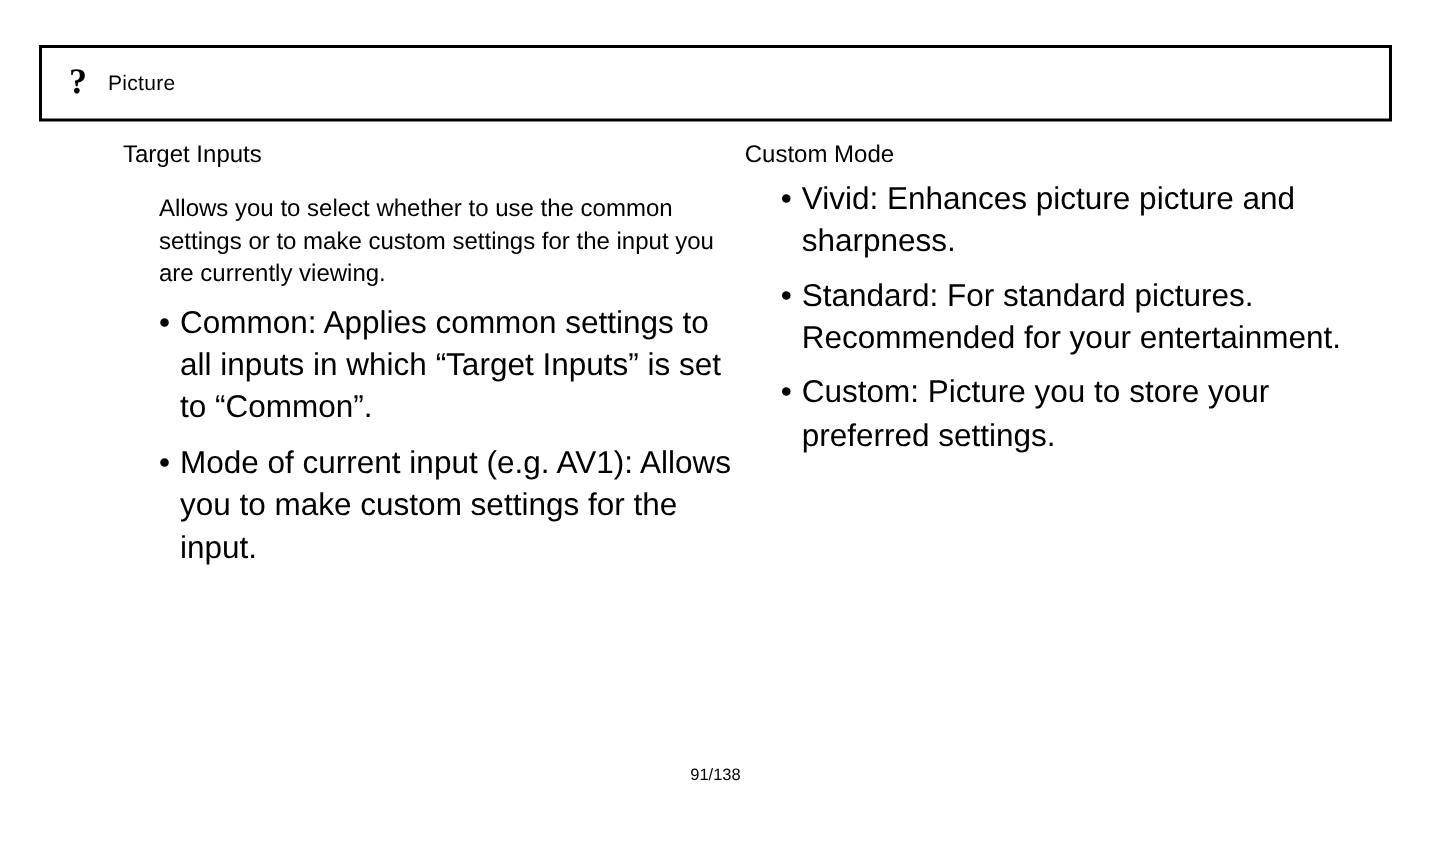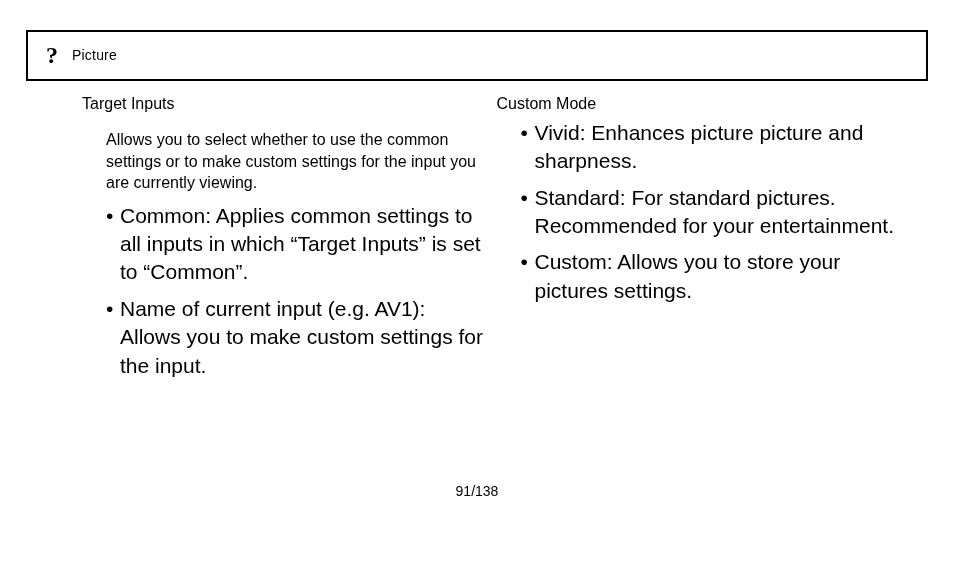--- a/index.html
+++ b/index.html
@@ -9,51 +9,51 @@
   .header-inner { display: flex; align-items: center; gap: 14px; }
   .qmark { font-size: 24px; font-weight: 900; font-family: Georgia, "Times New Roman", serif; line-height: 1; }
   .header-title { font-size: 14px; font-weight: 400; letter-spacing: 0.2px; }
   .columns { display: flex; gap: 9px; padding: 0 26px 0 56px; }
   .col { flex: 1 1 0; }
   .section-title { font-size: 16px; font-weight: 400; margin-bottom: 6px; }
   .section-desc { font-size: 16px; line-height: 1.35; margin: 16px 0 8px 24px; }
   .bullets { list-style: none; margin-left: 24px; }
   .bullets li { position: relative; padding-left: 14px; font-size: 21px; line-height: 1.35; margin-bottom: 8px; }
   .bullets li::before { content: "•"; position: absolute; left: 0; top: 0; }
-  .pager { position: absolute; bottom: 64px; left: 0; right: 0; text-align: center; font-size: 14px; }
+  .pager { position: absolute; bottom: 40px; left: 0; right: 0; text-align: center; font-size: 11px; }
 </style>
 </head>
 <body>
 
 <div class="page">
 
   <div class="header-box">
     <div class="header-inner">
       <span class="qmark">?</span>
       <span class="header-title">Picture</span>
     </div>
   </div>
 
   <div class="columns">
 
     <div class="col">
       <div class="section-title">Target Inputs</div>
       <div class="section-desc">Allows you to select whether to use the common settings or to make custom settings for the input you are currently viewing.</div>
       <ul class="bullets">
         <li>Common: Applies common settings to all inputs in which “Target Inputs” is set to “Common”.</li>
-        <li>Name of current input (e.g. AV1): Allows you to make custom settings for the input.</li>
+        <li>Mode of current input (e.g. AV1): Allows you to make custom settings for the input.</li>
       </ul>
     </div>
 
     <div class="col">
       <div class="section-title">Custom Mode</div>
       <ul class="bullets">
         <li>Vivid: Enhances picture picture and sharpness.</li>
         <li>Standard: For standard pictures. Recommended for your entertainment.</li>
-        <li>Custom: Allows you to store your pictures settings.</li>
+        <li>Custom: Picture you to store your preferred settings.</li>
       </ul>
     </div>
 
   </div>
 
   <div class="pager">91/138</div>
 
 </div>
 
 </body></html>

